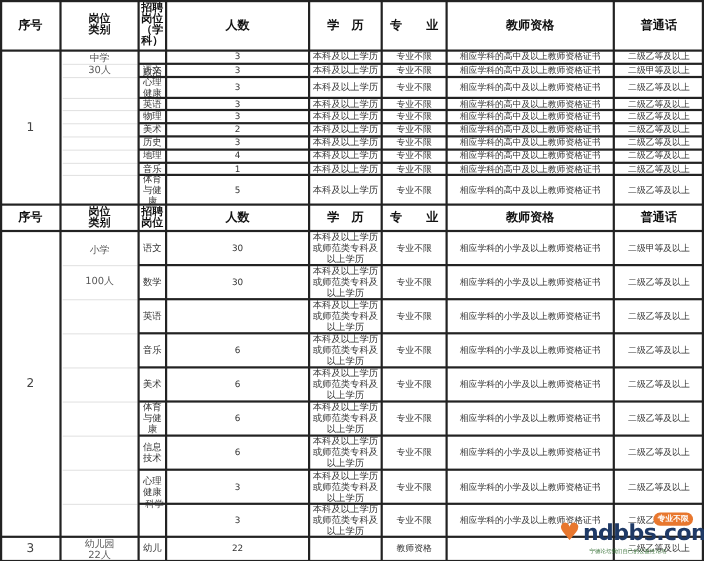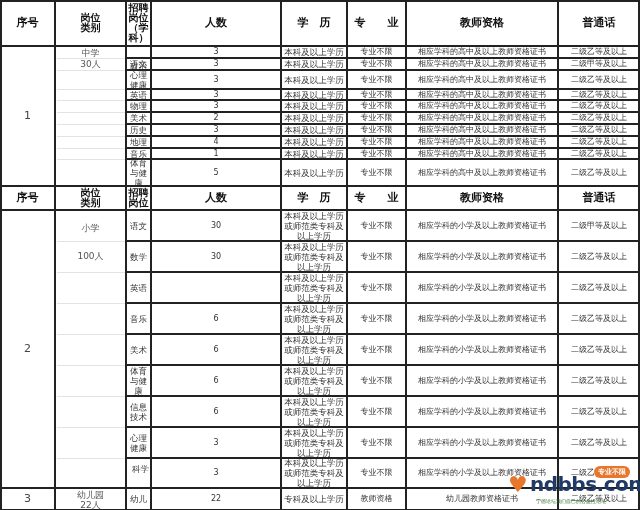--- a/index.html
+++ b/index.html
@@ -197,35 +197,33 @@
     <div class="faint" style="left: 57px; top: 427px; width: 68px;"></div>
     <div class="cell narrow" style="left: 126px; top: 427px; width: 25px; height: 31px; white-space: pre-line;">心理
 健康</div>
     <div class="cell " style="left: 151px; top: 427px; width: 130px; height: 31px; white-space: pre-line;">3</div>
     <div class="cell narrow" style="left: 281px; top: 427px; width: 66px; height: 31px; white-space: pre-line;">本科及以上学历或师范类专科及以上学历</div>
     <div class="cell " style="left: 347px; top: 427px; width: 59px; height: 31px; white-space: pre-line;">专业不限</div>
     <div class="cell " style="left: 406px; top: 427px; width: 152px; height: 31px; white-space: pre-line;">相应学科的小学及以上教师资格证书</div>
     <div class="cell " style="left: 558px; top: 427px; width: 82px; height: 31px; white-space: pre-line;">二级乙等及以上</div>
     <div class="hline" style="left: 126px; top: 457px; width: 514px;"></div>
     <div class="faint" style="left: 57px; top: 458px; width: 68px;"></div>
-    <div class="cell narrow" style="left: 126px; top: 454px; width: 29px; height: 30px; white-space: pre-line;">科学</div>
+    <div class="cell narrow" style="left: 126px; top: 444px; width: 29px; height: 30px; white-space: pre-line;">科学</div>
     <div class="cell " style="left: 151px; top: 458px; width: 130px; height: 30px; white-space: pre-line;">3</div>
     <div class="cell narrow" style="left: 281px; top: 458px; width: 66px; height: 30px; white-space: pre-line;">本科及以上学历或师范类专科及以上学历</div>
     <div class="cell " style="left: 347px; top: 458px; width: 59px; height: 30px; white-space: pre-line;">专业不限</div>
     <div class="cell " style="left: 406px; top: 458px; width: 152px; height: 30px; white-space: pre-line;">相应学科的小学及以上教师资格证书</div>
     <div class="cell " style="left: 558px; top: 458px; width: 82px; height: 30px; white-space: pre-line;">二级乙等及以上</div>
     <div class="hline" style="left: 0px; top: 487px; width: 640px;"></div>
     <div class="cell seq" style="left: 0px; top: 488px; width: 55px; height: 22px; white-space: pre-line;">3</div>
     <div class="cell cat" style="left: 55px; top: 489px; width: 71px; height: 13px; white-space: pre-line;">幼儿园</div>
     <div class="cell cat" style="left: 55px; top: 499px; width: 71px; height: 13px; white-space: pre-line;">22人</div>
     <div class="cell narrow" style="left: 126px; top: 488px; width: 25px; height: 22px; white-space: pre-line;">幼儿</div>
     <div class="cell " style="left: 151px; top: 488px; width: 130px; height: 22px; white-space: pre-line;">22</div>
-    <div class="cell narrow" style="left: 281px; top: 488px; width: 66px; height: 22px; white-space: pre-line;">专科及以上学历</div>
     <div class="cell " style="left: 347px; top: 488px; width: 59px; height: 22px; white-space: pre-line;">教师资格</div>
-    <div class="cell " style="left: 406px; top: 488px; width: 152px; height: 22px; white-space: pre-line;">幼儿园教师资格证书</div>
     <div class="cell " style="left: 558px; top: 488px; width: 82px; height: 22px; white-space: pre-line;">二级乙等及以上</div>
     <div class="hline" style="left: 0px; top: 509px; width: 640px;"></div>
     <div class="vline" style="left: 0px; top: 0px; height: 510px;"></div>
     <div class="vline" style="left: 54px; top: 0px; height: 510px;"></div>
     <div class="vline" style="left: 125px; top: 0px; height: 510px;"></div>
     <div class="vline" style="left: 150px; top: 0px; height: 510px;"></div>
     <div class="vline" style="left: 280px; top: 0px; height: 510px;"></div>
     <div class="vline" style="left: 346px; top: 0px; height: 510px;"></div>
     <div class="vline" style="left: 405px; top: 0px; height: 510px;"></div>
     <div class="vline" style="left: 557px; top: 0px; height: 510px;"></div>

